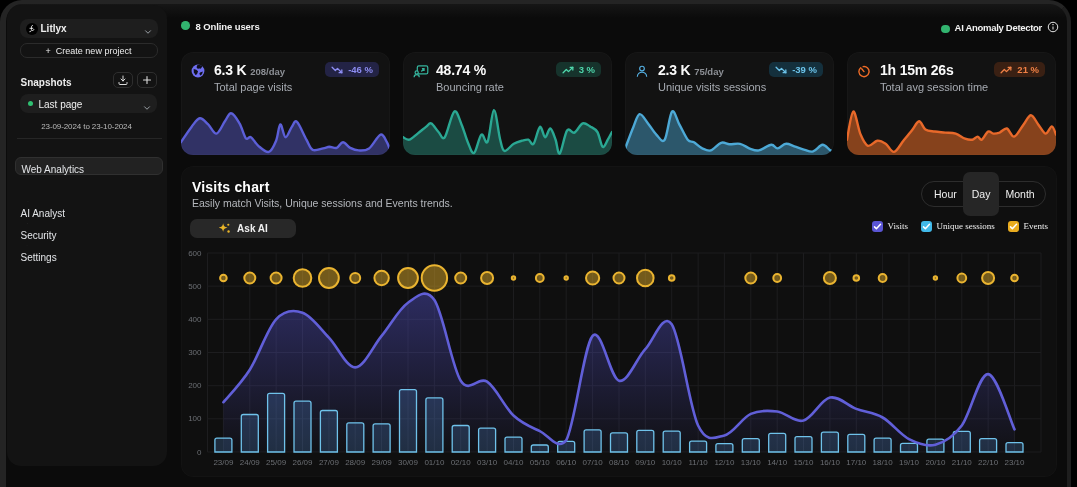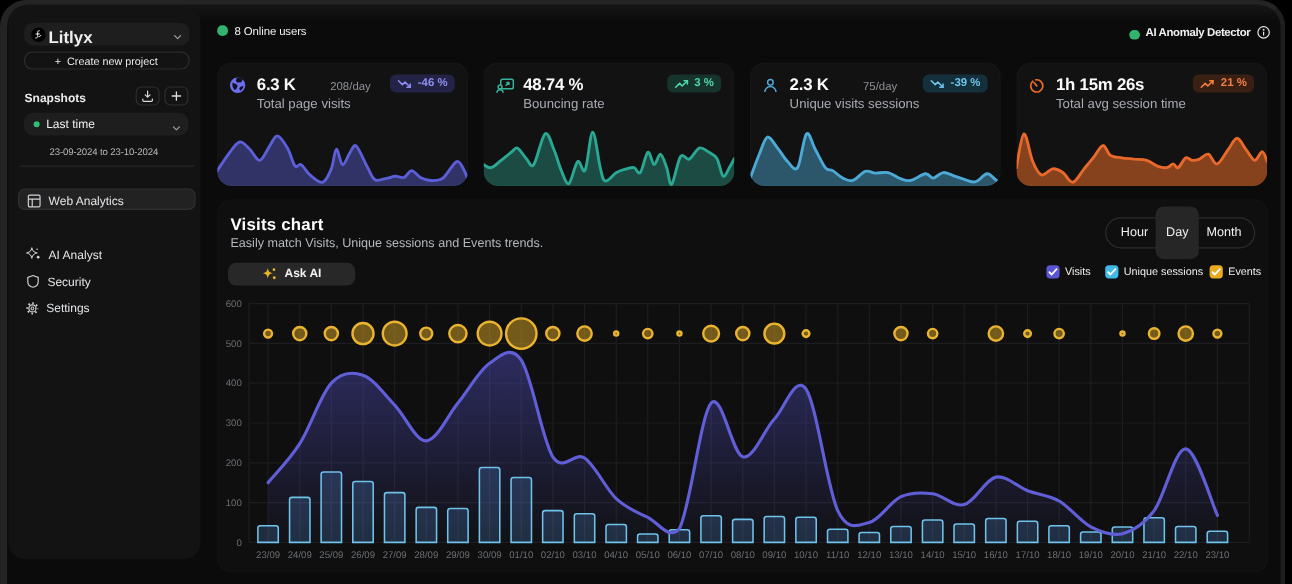--- a/index.html
+++ b/index.html
@@ -6,59 +6,59 @@
 .abs { position:absolute; }
 #frame { position:absolute; left:0; top:0; width:1071px; height:560px; border-radius:22px;
   background:linear-gradient(180deg,#161616 0%,#0b0b0b 14px); border:4px solid #242424;
   border-left-width:6px; border-right-color:#1e1e1e; border-bottom:none; overflow:hidden; }
 #sidebar { position:absolute; left:0.5px; top:1px; width:160px; height:461px;
   background:#131313; border-radius:14px; }
 .sbtn { position:absolute; left:13px; width:138px; border-radius:8px; color:#ececec; }
 #proj { top:14px; height:19px; background:#1e1e1e; }
 #proj .logo { position:absolute; left:6px; top:3.5px; width:12px; height:12px; border-radius:50%;
   background:#000; display:flex; align-items:center; justify-content:center; }
-#proj .nm { position:absolute; left:21px; top:4px; font-size:14px; font-weight:bold; color:#f0f0f0; }
+#proj .nm { position:absolute; left:21px; top:4px; font-size:10px; font-weight:bold; color:#f0f0f0; }
 #proj .ch { position:absolute; right:5px; top:4px; }
 #newproj { top:38px; height:15px; border:1px solid #2b2b2b; border-radius:7px;
   font-size:9px; font-weight:normal; color:#ececec; text-align:center; line-height:14px; }
 #snaplbl { position:absolute; left:14px; top:72px; font-size:10px; font-weight:bold; color:#ececec; }
 .sqbtn { position:absolute; top:67px; width:20px; height:16px; border:1px solid #2e2e2e; border-radius:5px;
   display:flex; align-items:center; justify-content:center; }
 #lastm { position:absolute; left:13px; top:89px; width:137px; height:19px; background:#1e1e1e; border-radius:8px; }
 #lastm .dot { position:absolute; left:8px; top:7px; width:5px; height:5px; border-radius:50%; background:#2fbf71; }
 #lastm .nm { position:absolute; left:19px; top:4.5px; font-size:10px; color:#f0f0f0; }
 #lastm .ch { position:absolute; right:5px; top:4.5px; }
 #rng { position:absolute; left:0; top:117px; width:160px; text-align:center; font-size:8px; letter-spacing:-0.1px; color:#b9b9b9; }
 #sdiv { position:absolute; left:10px; top:133px; width:145px; height:1px; background:#262626; }
 .nav { position:absolute; left:8px; width:148px; height:18px; border-radius:6px;
-  display:flex; align-items:flex-end; gap:6px; padding-left:6px; font-size:10px; color:#e3e5e8; }
+  display:flex; align-items:flex-start; gap:6px; padding-left:6px; font-size:10px; color:#e3e5e8;flex-direction:column; }
 .nav.active { background:#222222; border:1px solid #303030; }
 #online { position:absolute; left:181px; top:21px; display:flex; gap:6px;
-  font-size:9.5px; letter-spacing:-0.1px; font-weight:normal; color:#f2f2f2; }
+  font-size:9.5px; letter-spacing:-0.1px; font-weight:bold; color:#f2f2f2; }
 #online .dot, #anom .dot { width:8.5px; height:8.5px; border-radius:50%; background:#32b46f; }
 #anom { position:absolute; right:18px; top:21px; display:flex; align-items:flex-end; gap:5px;
   font-size:9.5px; letter-spacing:-0.3px; font-weight:bold; color:#f2f2f2; }
 .card { position:absolute; top:52px; width:209px; height:103px; background:#121212; border-radius:12px; overflow:hidden; box-shadow:inset 0 0 0 1px rgba(255,255,255,0.025); }
 .cicon { position:absolute; left:10px; top:12px; }
 .cnum { position:absolute; left:33px; top:9.5px; font-size:14px; font-weight:bold; color:#fafafa; letter-spacing:-0.2px; }
-.cnum .per { font-size:9.5px; font-weight:normal; color:#8d9096; letter-spacing:0;margin-left:25px; }
+.cnum .per { font-size:9.5px; font-weight:bold; color:#8d9096; letter-spacing:0; }
 .clabel { position:absolute; left:33px; top:29px; font-size:11px; color:#a7abb2; }
 .badge { position:absolute; right:11px; top:10px; height:15px; border-radius:5px; padding:0 6px;
   display:flex; align-items:center; gap:4px; font-size:9.5px; font-weight:bold; }
 #trend { position:absolute; left:181px; top:166px; width:876px; height:311px; background:#0f0f0f; border-radius:12px; box-shadow:inset 0 0 0 1px rgba(255,255,255,0.02); }
 #ttitle { position:absolute; left:192px; top:179px; font-size:14px; font-weight:bold; color:#fff; letter-spacing:0.2px; }
 #tsub { position:absolute; left:192px; top:197px; font-size:10.5px; color:#b4b7bc; }
 #askai { position:absolute; left:190px; top:219px; width:106px; height:19px; background:#282828; border-radius:7px;
   display:flex; align-items:center; justify-content:center; gap:6px; font-size:10px; font-weight:bold; color:#f0f0f0; }
 #hdm { position:absolute; left:921px; top:181px; width:125px; height:26px; border:1px solid #2d2d2d; border-radius:13px;
   display:flex; align-items:center; justify-content:space-between; padding:0 6px; font-size:10.5px; color:#f0f0f0; }
 #hdm .opt { padding:3px 6px; }
 #hdm .opt.on { background:#262626; border-radius:7px; padding:16px 9px; }
 #legend { position:absolute; left:0; top:221px; width:1077px; height:13px; font-size:9px; color:#f0f0f0; }
-.lg { position:absolute; top:0; display:flex; align-items:center; }
+.lg { position:absolute; top:0; display:flex; align-items:center;font-family:Liberation Serif, serif; }
 .cb { width:10.5px; height:10.5px; border-radius:3px; display:inline-flex; align-items:center; justify-content:center; margin-right:5px; vertical-align:-2px; }
 .ax { font-family:"Liberation Sans",sans-serif; font-size:8px; fill:#6b6e73; }
 </style></head>
 <body>
 <div id="frame">
 <div id="sidebar">
   <div class="sbtn" id="proj">
         <span class="logo">
           <svg width="9" height="9" viewBox="0 0 24 24" fill="none" stroke="#fff" stroke-width="2.2" stroke-linecap="round">
             <path d="M15 4c-2.2 0-3.2 1.6-3.2 4.2v7c0 3.6-1.4 5.4-4.3 5.4"></path>
@@ -79,21 +79,21 @@
           <path d="M4 17v2a2 2 0 0 0 2 2h12a2 2 0 0 0 2-2v-2"></path>
         </svg>
       </div>
   <div class="sqbtn" style="left:130px">
         <svg width="12" height="12" viewBox="0 0 24 24" fill="none" stroke="#dcdcdc" stroke-width="2.2" stroke-linecap="round">
           <path d="M12 5v14M5 12h14"></path>
         </svg>
       </div>
   <div id="lastm">
         <span class="dot"></span>
-        <span class="nm">Last time</span>
+        <span class="nm">Last page</span>
         <span class="ch"><svg width="10" height="10" viewBox="0 0 24 24" fill="none" stroke="#9aa0a6" stroke-width="2.4" stroke-linecap="round" stroke-linejoin="round">
             <path d="M6 9l6 6 6-6"></path>
           </svg></span>
       </div>
   <div id="rng">23-09-2024 to 23-10-2024</div>
   <div id="sdiv"></div>
   <div class="nav active" style="top:152px">
         <svg width="13" height="13" viewBox="0 0 24 24" fill="none" stroke="#cfd2d6" stroke-width="1.8">
           <rect x="3" y="3" width="18" height="18" rx="2"></rect>
           <path d="M3 9h18M9 9v12"></path>

